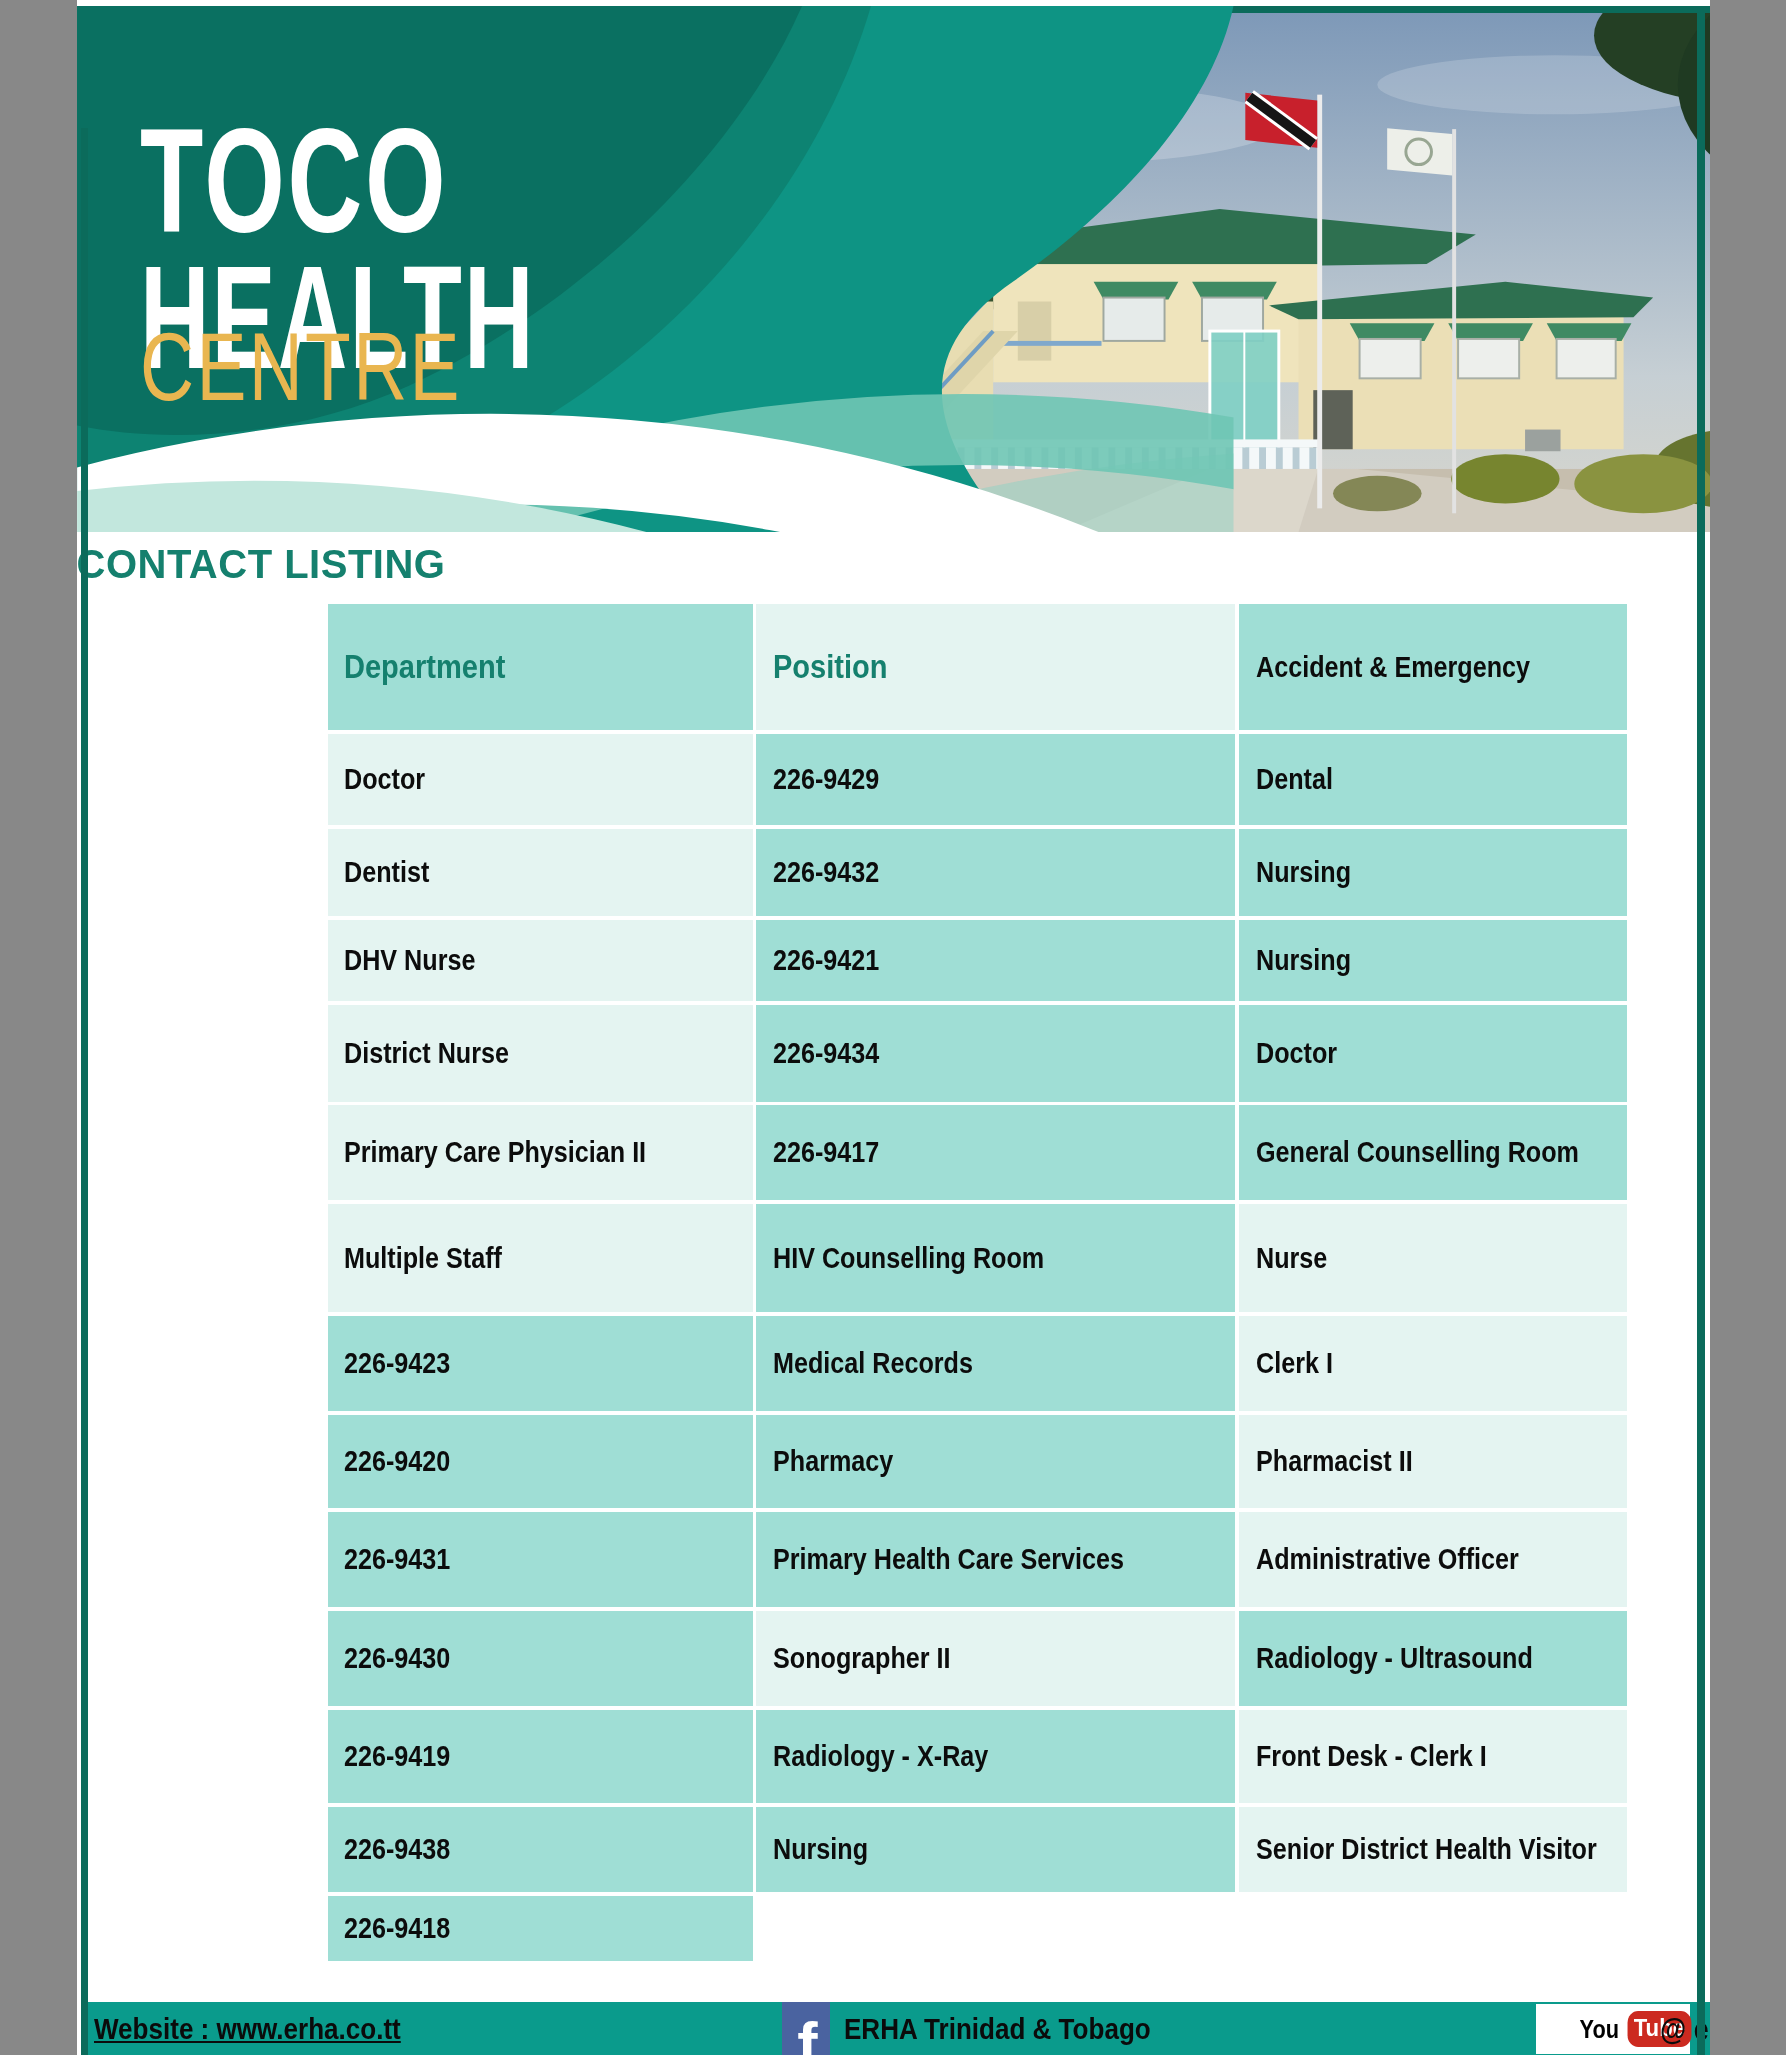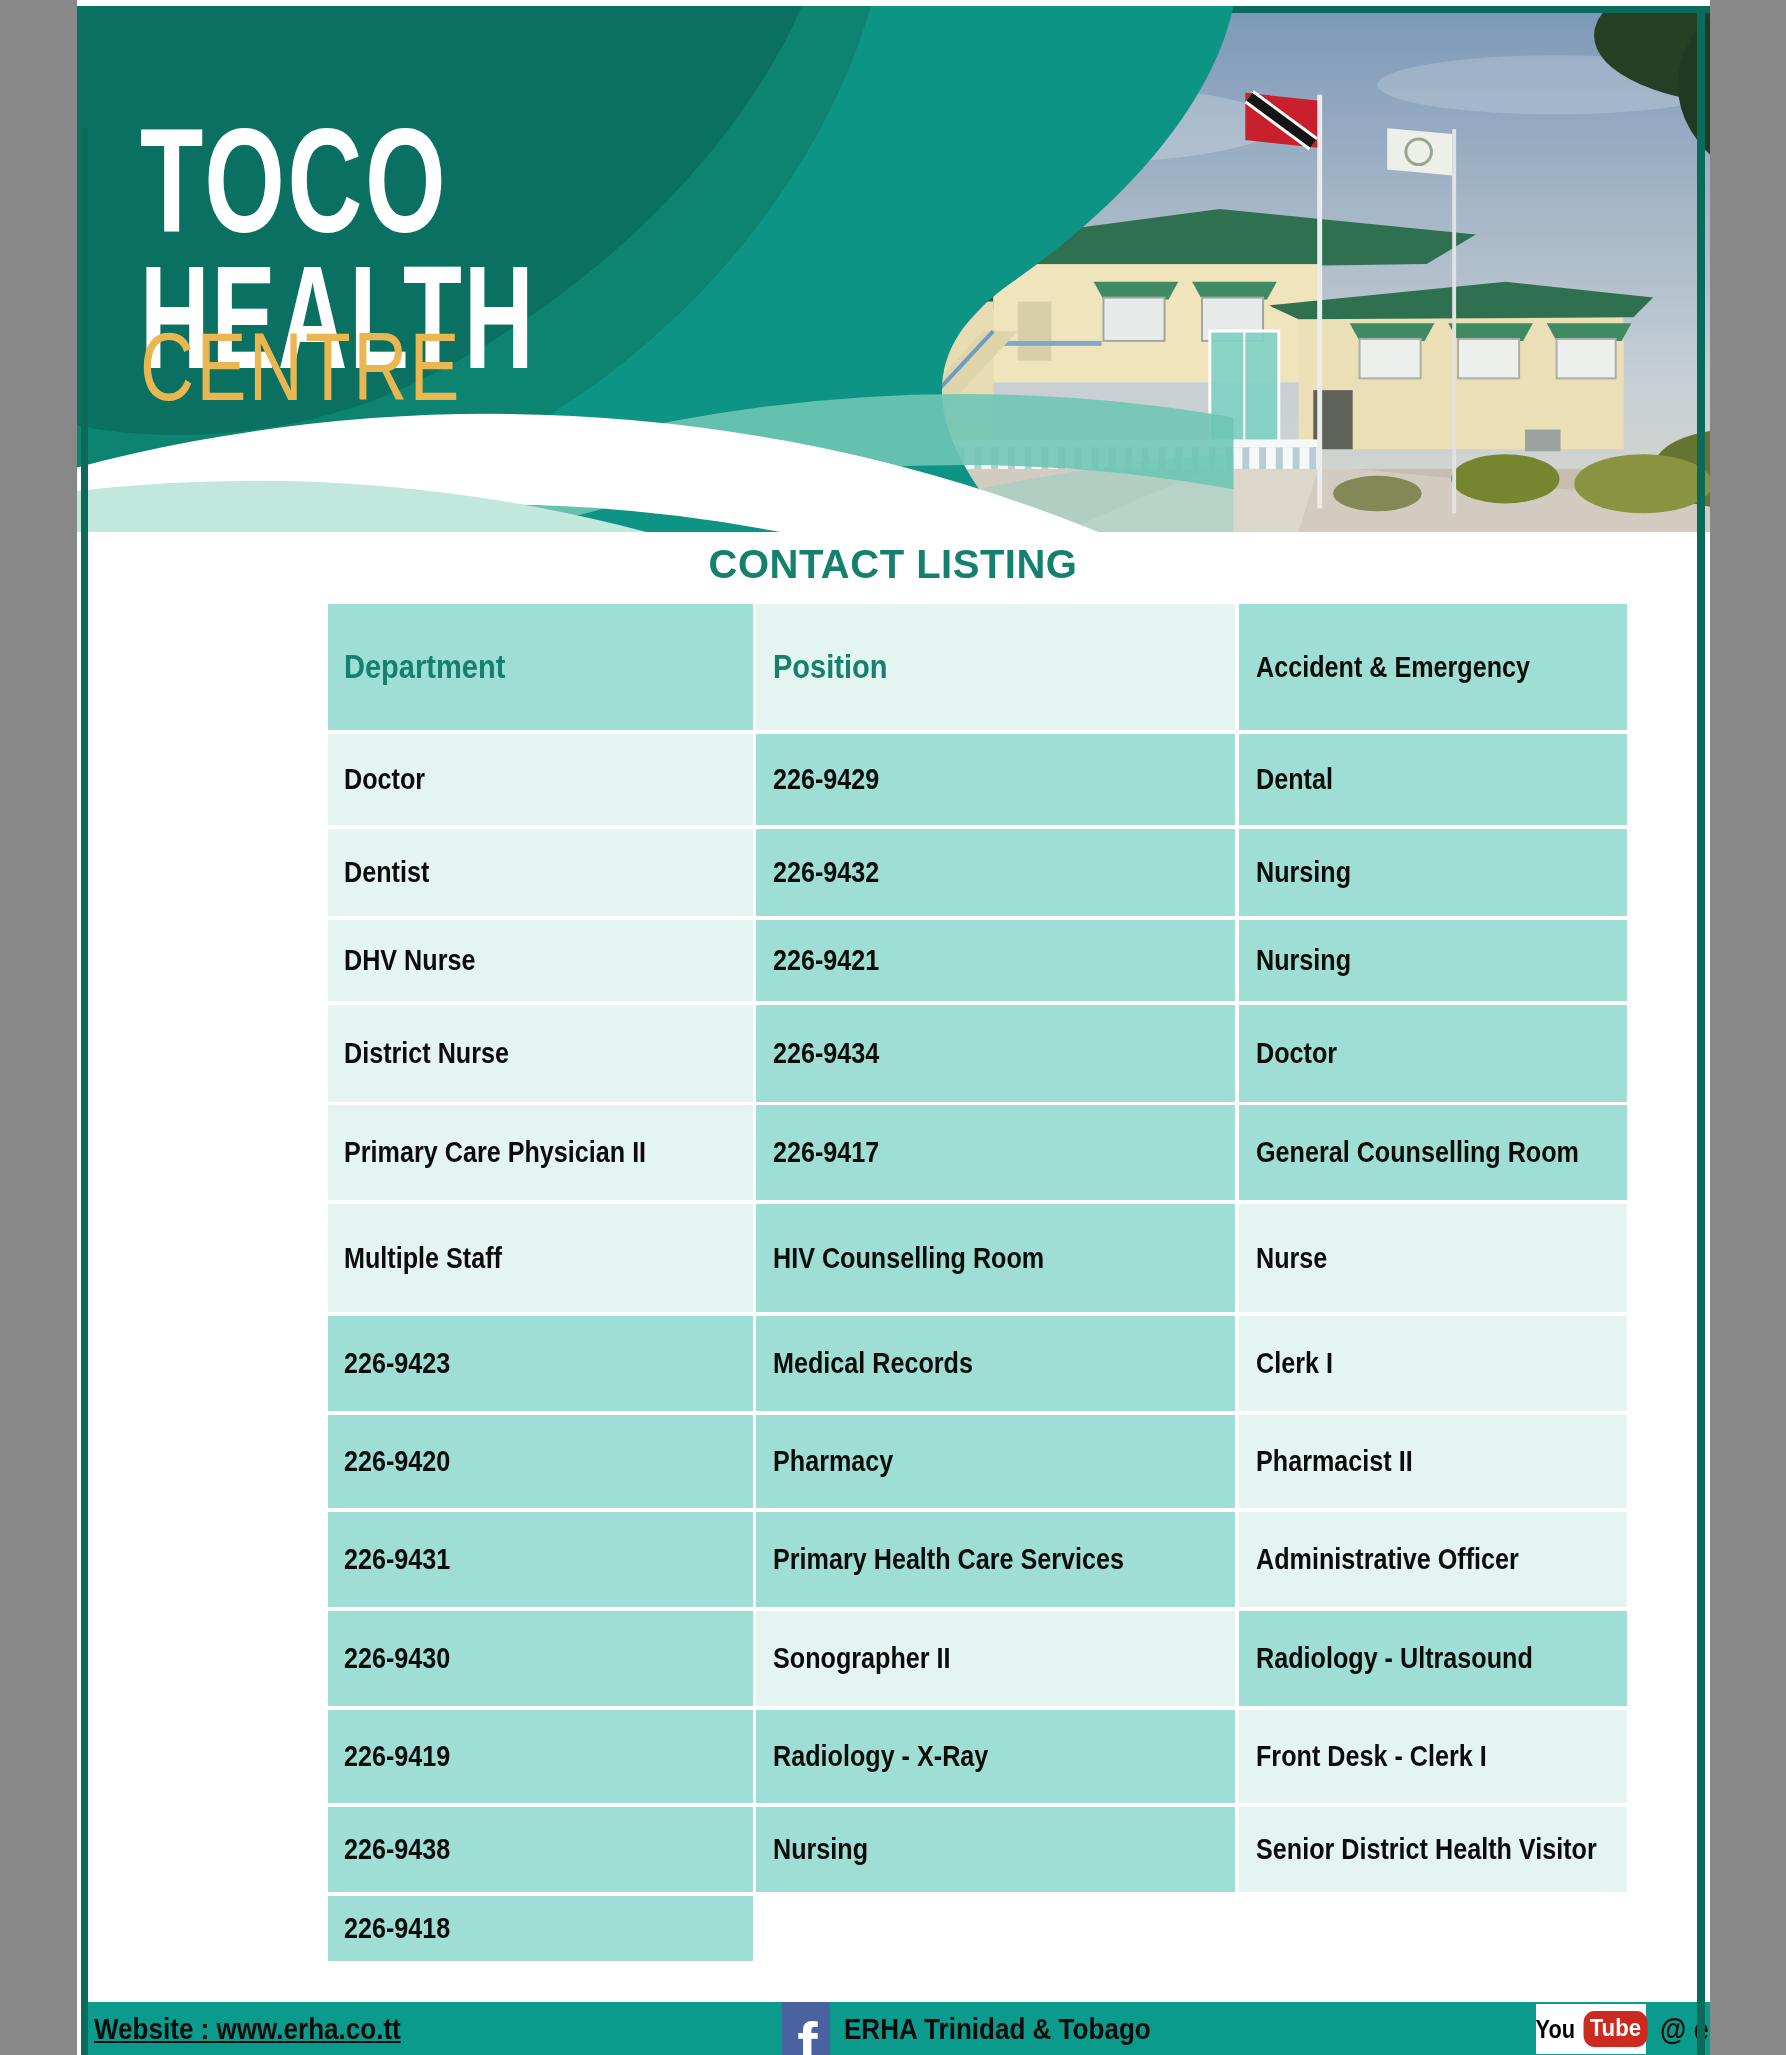--- a/index.html
+++ b/index.html
@@ -12,41 +12,41 @@
   
   .banner{position:absolute;top:5.9px;left:0;width:1787px;height:526px;z-index:2;}
   .banner svg{display:block;}
   .logo{position:absolute;top:0;left:0;width:690px;height:526px;z-index:3;}
   .logo-line{position:absolute;left:63px;color:#fff;font-weight:bold;line-height:1;
              transform-origin:left top;white-space:nowrap;}
   .l1{top:101px;font-size:148px;letter-spacing:3.9px;transform:scaleX(.70);}
   .l2{top:239px;font-size:146px;letter-spacing:3px;transform:scaleX(.66);}
   .l3{top:313px;font-size:96px;font-weight:400;color:var(--accent-gold);letter-spacing:3px;transform:scaleX(.78);}
   
-  .section-title{position:absolute;top:542px;left:0;width:100%;text-align:center;z-index:4;
+  .section-title{position:absolute;top:542px;left:0;width:100%;text-align:left;z-index:4;
                  color:var(--heading-teal);font-size:40px;font-weight:bold;letter-spacing:0.5px;}
   
   .contact-table{position:absolute;left:251px;top:604px;width:1304px;display:grid;
                  grid-template-columns:425px 479px 388px;gap:3.9px;z-index:4;}
   .cell{display:flex;align-items:center;padding-left:16.7px;font-size:28.6px;font-weight:bold;color:#0c0c0c;}
   .cell.teal{background:var(--table-teal);}
   .cell.light{background:var(--table-light);}
   .cell.hdr{color:var(--heading-teal);font-size:33px;}
   .ct{display:inline-block;transform:scaleX(.88);transform-origin:left center;white-space:nowrap;}
   
   .footer{position:absolute;left:7.9px;top:2002px;width:1760px;height:54px;background:var(--footer-teal);z-index:5;}
   .footer-item{position:absolute;top:0;height:54px;display:flex;align-items:center;
                font-size:29.6px;font-weight:bold;color:#0b0b0b;}
   .website{left:9.9px;text-decoration:underline;}
   .fb-icon{position:absolute;left:698px;top:0;width:48px;height:54px;background:var(--facebook-blue);
            overflow:hidden;display:flex;justify-content:center;}
   .fb-icon span{color:#fff;font-size:61px;font-weight:bold;line-height:1;margin-top:11.8px;letter-spacing:-2px;}
   .fb-label{left:760px;}
   .yt-box{position:absolute;left:1452px;top:2px;width:110px;height:50px;background:#fff;
-          display:flex;align-items:center;justify-content:center;}
+          display:flex;align-items:center;justify-content:center;padding-left:44px;}
   .yt-you{color:#000;font-weight:bold;font-size:25.6px;transform:scaleX(.85);}
   .yt-tube{background:var(--youtube-red);color:#fff;font-weight:bold;font-size:24.6px;
            border-radius:11.8px;padding:3px 6.9px 4.9px 6.9px;margin-left:1px;transform:scaleX(.9);}
   .yt-handle{left:1576px;font-size:30.5px;}
 </style>
 </head>
 <body>
 
 <div class="page">
   <div class="frame-top"></div>

